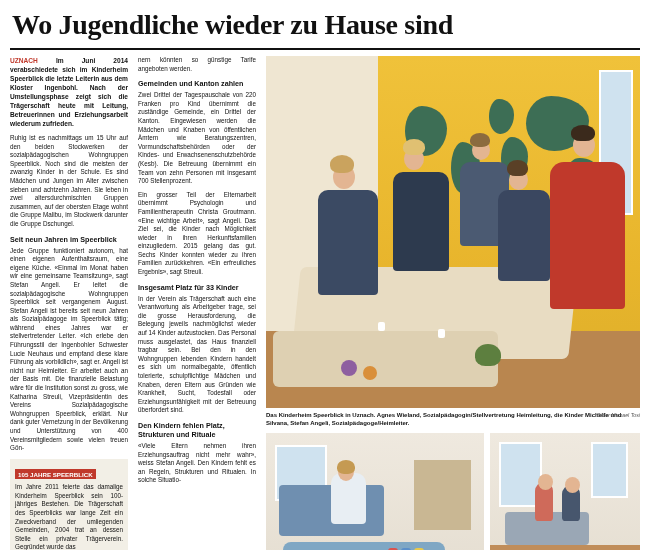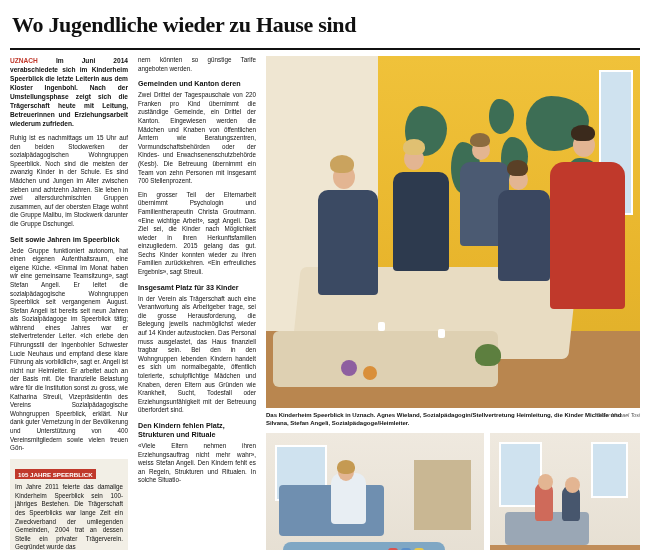--- a/index.html
+++ b/index.html
@@ -7,21 +7,21 @@
     width:650px;height:550px;overflow:hidden;
     background:#ffffff;
     font-family:"Liberation Serif", serif;
     color:#111;
   }
   .page{position:relative;width:650px;height:550px;box-sizing:border-box;padding:6px 10px 0 10px;}
 
   .headline{
     font-family:"Liberation Serif", serif;
     font-weight:700;
-    font-size:22px;
+    font-size:28px;
     line-height:34px;
     letter-spacing:-0.3px;
     margin:2px 0 6px 2px;
   }
   .rule{height:2px;background:#111;margin:0 0 6px 0;}
 
   .cols{display:flex;gap:10px;}
   .col{width:118px;}
   .col.c1{width:118px;}
   .col.c2{width:118px;}
@@ -127,34 +127,34 @@
 
   <div class="cols">
 
     <div class="col c1">
       <div class="lead">
         <span class="place">UZNACH</span><span> Im Juni 2014 verabschiedete sich im Kinderheim Speerblick die letzte Leiterin aus dem Kloster Ingenbohl. Nach der Umstellungsphase zeigt sich die Trägerschaft heute mit Leitung, Betreuerinnen und Erziehungsarbeit wiederum zufrieden.</span>
       </div>
 
       <p class="body">Ruhig ist es nachmittags um 15 Uhr auf den beiden Stockwerken der sozialpädagogischen Wohngruppen Speerblick. Noch sind die meisten der zwanzig Kinder in der Schule. Es sind Mädchen und Jungen im Alter zwischen sieben und achtzehn Jahren. Sie leben in zwei altersdurchmischten Gruppen zusammen, auf der obersten Etage wohnt die Gruppe Malibu, im Stockwerk darunter die Gruppe Dschungel.</p>
 
-      <div class="subhead">Seit sowie Jahren im Speerblick</div>
+      <div class="subhead">Seit neun Jahren im Speerblick</div>
 
       <p class="body">Jede Gruppe funktioniert autonom, hat einen eigenen Aufenthaltsraum, eine eigene Küche. «Einmal im Monat haben wir eine gemeinsame Teamsitzung», sagt Stefan Angeli. Er leitet die sozialpädagogische Wohngruppen Speerblick seit vergangenem August. Stefan Angeli ist bereits seit neun Jahren als Sozialpädagoge im Speerblick tätig; während eines Jahres war er stellvertretender Leiter. «Ich erlebe den Führungsstil der Ingenbohler Schwester Lucie Neuhaus und empfand diese klare Führung als vorbildlich», sagt er. Angeli ist nicht nur Heimleiter. Er arbeitet auch an der Basis mit. Die finanzielle Belastung wäre für die Institution sonst zu gross, wie Katharina Streuli, Vizepräsidentin des Vereins Sozialpädagogische Wohngruppen Speerblick, erklärt. Nur dank guter Vernetzung in der Bevölkerung und Unterstützung von 400 Vereinsmitgliedern sowie vielen treuen Gön-</p>
 
       <div class="box">
         <span class="tag">105 JAHRE SPEERBLICK</span>
         <p class="body">Im Jahre 2011 feierte das damalige Kinderheim Speerblick sein 100-jähriges Bestehen. Die Trägerschaft des Speerblicks war lange Zeit ein Zweckverband der umliegenden Gemeinden, 2004 trat an dessen Stelle ein privater Trägerverein. Gegründet wurde das</p>
       </div>
     </div>
 
     <div class="col c2">
       <p class="body">nern könnten so günstige Tarife angeboten werden.</p>
 
-      <div class="subhead">Gemeinden und Kanton deren</div>
+      <div class="subhead">Gemeinden und Kanton zahlen</div>
       <p class="body">Zwei Drittel der Tagespauschale von 220 Franken pro Kind übernimmt die zuständige Gemeinde, ein Drittel der Kanton. Eingewiesen werden die Mädchen und Knaben von öffentlichen Ämtern wie Beratungszentren, Vormundschaftsbehörden oder der Kindes- und Erwachsenenschutzbehörde (Kesb). Die Betreuung übernimmt ein Team von zehn Personen mit insgesamt 700 Stellenprozent.</p>
       <p class="body">Ein grosser Teil der Elternarbeit übernimmt Psychologin und Familientherapeutin Christa Groutmann. «Eine wichtige Arbeit», sagt Angeli. Das Ziel sei, die Kinder nach Möglichkeit wieder in ihren Herkunftsfamilien einzugliedern. 2015 gelang das gut. Sechs Kinder konnten wieder zu ihren Familien zurückkehren. «Ein erfreuliches Ergebnis», sagt Streuli.</p>
 
       <div class="subhead">Insgesamt Platz für 33 Kinder</div>
       <p class="body">In der Verein als Trägerschaft auch eine Verantwortung als Arbeitgeber trage, sei die grosse Herausforderung, die Belegung jeweils nachmöglichst wieder auf 14 Kinder aufzustocken. Das Personal muss ausgelastet, das Haus finanziell tragbar sein. Bei den in den Wohngruppen lebenden Kindern handelt es sich um normalbegabte, öffentlich tolerierte, schulpflichtige Mädchen und Knaben, deren Eltern aus Gründen wie Krankheit, Sucht, Todesfall oder Erziehungsunfähigkeit mit der Betreuung überfordert sind.</p>
 
       <div class="subhead">Den Kindern fehlen Platz, Strukturen und Rituale</div>
       <p class="body">«Viele Eltern nehmen ihren Erziehungsauftrag nicht mehr wahr», weiss Stefan Angeli. Den Kindern fehlt es an Regeln, Strukturen und Ritualen. In solche Situatio-</p>
     </div>
 

